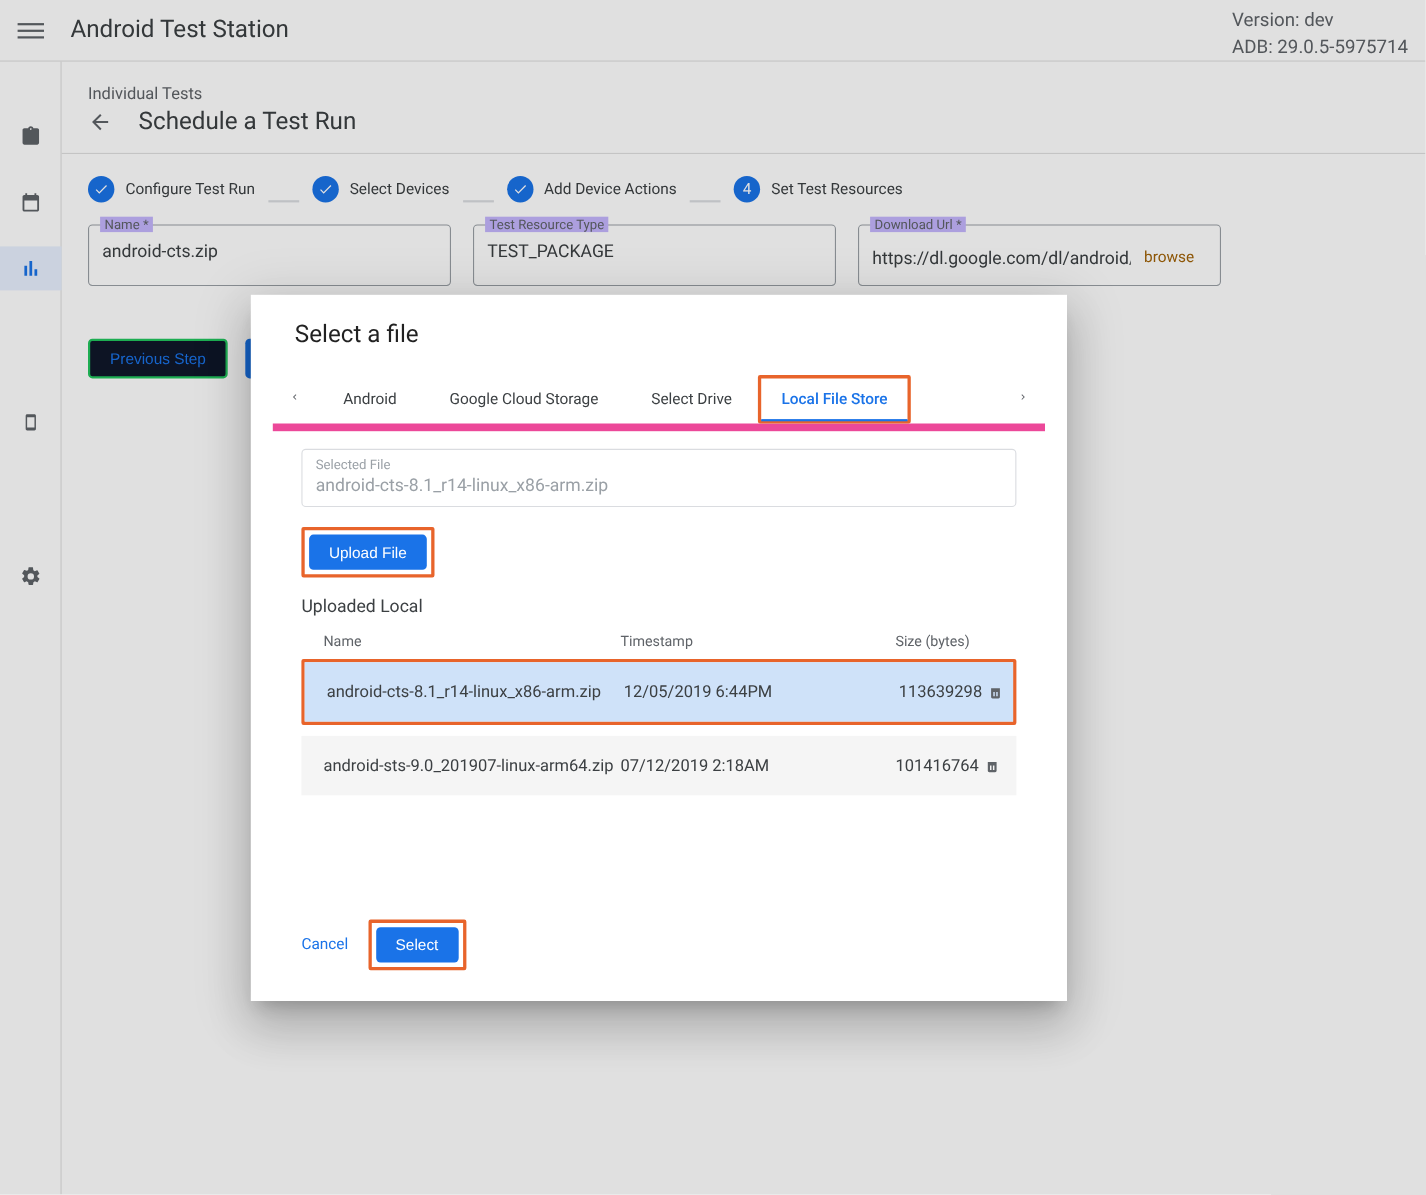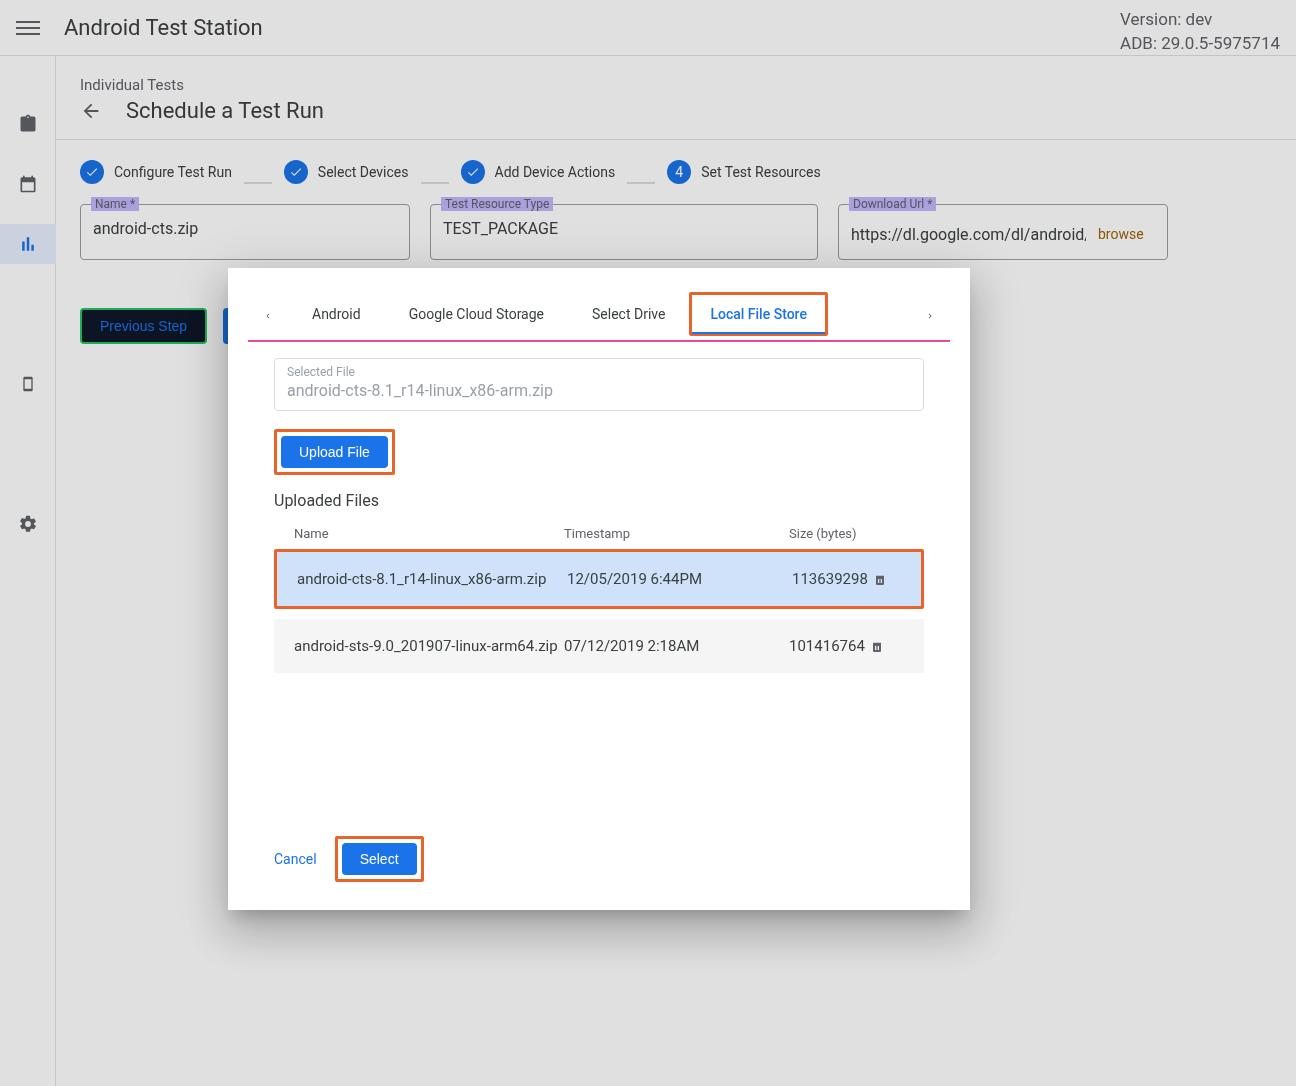--- a/index.html
+++ b/index.html
@@ -124,21 +124,21 @@
 }
 .field .value {
   font-size: 16px;
   color: #3c4043;
   white-space: nowrap;
   overflow: hidden;
   text-overflow: clip;
   width: 100%;
 }
 .field-name { width: 330px; }
-.field-type { width: 388px; }
+.field-type { width: 330px; }
 .field-url { width: 330px; display:flex; align-items:center; gap:12px;}
 .field-url .value { width: 235px; }
 .browse-link { color: #a16207; font-size: 14px; cursor:pointer; }
 
 .button-row { margin-top: 48px; display:flex; gap: 16px; }
 .btn {
   padding: 8px 18px;
   border-radius: 4px;
   font-size: 14px;
   cursor: pointer;
@@ -160,21 +160,21 @@
   left: 228px; top: 268px;
   width: 742px; height: 642px;
   background: #fff;
   z-index: 200;
   box-shadow: 0 11px 15px -7px rgba(0,0,0,.2), 0 24px 38px 3px rgba(0,0,0,.14), 0 9px 46px 8px rgba(0,0,0,.12);
   padding: 24px 20px 20px 20px;
   display: flex; flex-direction: column;
 }
 .dialog-title { font-size: 22px; margin-bottom: 20px; padding-left: 20px; }
 
-.tabs-row { display: flex; align-items: flex-start; border-bottom: 2px solid #ec4899; position:relative; }
+.tabs-row { display: flex; align-items: flex-end; border-bottom: 7px solid #ec4899; position:relative; }
 .tab-chevron {
   width: 40px; height: 48px;
   display:flex;align-items:center;justify-content:center;
   color:#5f6368; cursor:pointer; font-size: 20px;
 }
 .tabs { display:flex; flex:1; }
 .tab {
   padding: 14px 24px;
   font-size: 14px;
   color: #3c4043;
@@ -199,21 +199,21 @@
 .selected-field .val { font-size: 16px; color: #9aa0a6; margin-top:2px;}
 
 .upload-wrap { display:inline-block; padding:4px; }
 .upload-wrap.highlight-box { }
 
 .section-title { font-size: 16px; margin: 16px 0 8px 0; color:#3c4043; }
 
 .table-head { display:flex; padding: 8px 20px; font-size:13px; color:#5f6368; }
 .col-name { flex: 0 0 270px; }
 .col-ts { flex: 0 0 225px; }
-.col-size { flex: 0 0 80px; }
+.col-size { flex: 0 0 80px; margin-left: 25px; }
 .col-del { flex: 0 0 30px; }
 
 .file-row {
   display:flex; align-items:center; padding: 18px 20px;
   font-size: 15px; color:#3c4043;
 }
 .file-row.selected { background:#cfe2f9; }
 .file-row.alt { background:#f5f5f5; }
 .row-wrap { position:relative; }
 .row-wrap.highlight-box { padding:0; }
@@ -337,20 +337,21 @@
 
   <div class="button-row">
     <button class="btn btn-outline">Previous Step</button>
     <button class="btn btn-primary" style="width:20px;overflow:hidden;padding:8px 6px;">S</button>
   </div>
 </div>
 
 <div class="overlay"></div>
 
 <div class="dialog">
+  <div class="dialog-title">Select a file</div>
 
   <div class="tabs-row">
     <div class="tab-chevron">
       <svg width="10" height="16" viewBox="0 0 24 24" fill="currentColor">
           <path d="M15.41 7.41L14 6l-6 6 6 6 1.41-1.41L10.83 12z"></path>
         </svg>
     </div>
     <div class="tabs">
       <div class="tab">Android</div>
       <div class="tab">Google Cloud Storage</div>
@@ -367,21 +368,21 @@
   <div class="dialog-body">
     <div class="selected-field">
       <div class="mini-label">Selected File</div>
       <div class="val">android-cts-8.1_r14-linux_x86-arm.zip</div>
     </div>
 
     <div class="upload-wrap highlight-box">
       <button class="btn btn-primary">Upload File</button>
     </div>
 
-    <div class="section-title">Uploaded Files</div>
+    <div class="section-title">Uploaded Local</div>
 
     <div class="table-head">
       <div class="col-name">Name</div>
       <div class="col-ts">Timestamp</div>
       <div class="col-size">Size (bytes)</div>
       <div class="col-del"></div>
     </div>
 
     <div class="row-wrap highlight-box">
       <div class="file-row selected">

